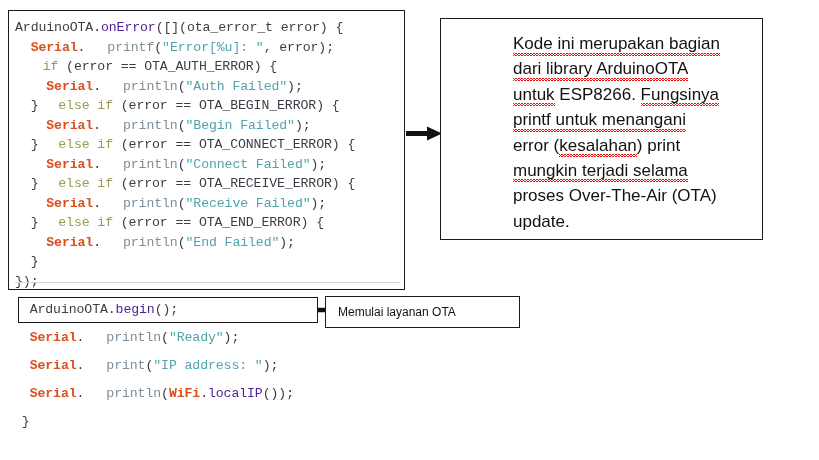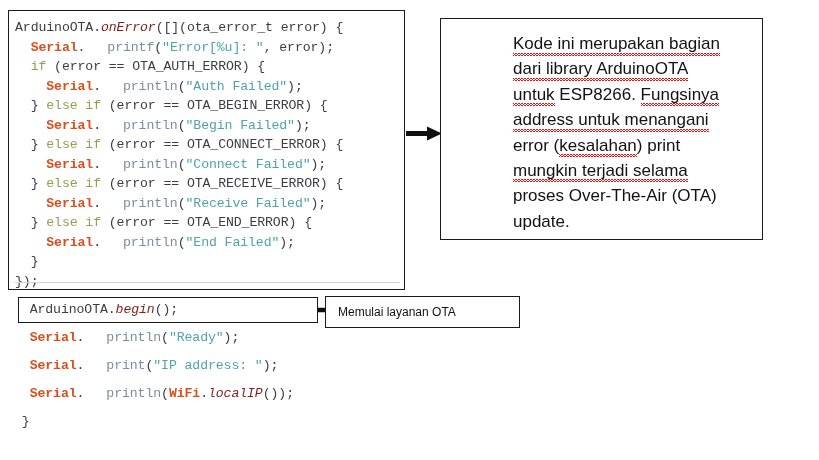--- a/index.html
+++ b/index.html
@@ -22,23 +22,23 @@
     line-height: 19.5px;
     white-space: pre;
     letter-spacing: -0.1px;
   }
   .code .ln { display: block; height: 19.5px; }
 
   
   .t-plain   { color: #3c3c46; text-align: center; }
   .t-obj     { color: #d9501e; font-weight: bold; }
   .t-method  { color: #7d8e9b; margin-left: 22px; }
-  .t-fn      { color: #7f1d1d; font-style: italic; }
+  .t-fn      { color: #4c1d95; }
   .t-str     { color: #4fa3ad; }
-  .t-kw      { color: #9a9a52; }
+  .t-kw      { color: #9a9a52; margin-left: 12px; }
   .t-punct   { color: #3c3c46; }
 
   
   #top-code-block {
     position: absolute;
     left: 8px;
     top: 10px;
     width: 397px;
     height: 280px;
     border: 1.4px solid #1a1a1a;
@@ -167,21 +167,21 @@
 <svg id="arrow-to-note" viewBox="0 0 36 15">
   <line x1="0" y1="7.5" x2="24" y2="7.5" stroke="#111111" stroke-width="5"></line>
   <polygon points="21,0.5 36,7.5 21,14.5" fill="#111111"></polygon>
 </svg>
 
 <div id="note-box">
   <div id="note-text">
       <span class="nl"><span class="sq">Kode ini merupakan bagian</span></span>
       <span class="nl"><span class="sq">dari library ArduinoOTA</span></span>
       <span class="nl"><span class="sq">untuk</span><span> ESP8266. </span><span class="sq">Fungsinya</span></span>
-      <span class="nl"><span class="sq">address untuk menangani</span></span>
+      <span class="nl"><span class="sq">printf untuk menangani</span></span>
       <span class="nl"><span>error (</span><span class="sq">kesalahan</span><span>) print</span></span>
       <span class="nl"><span class="sq">mungkin terjadi selama</span></span>
       <span class="nl"><span>proses Over-The-Air (OTA)</span></span>
       <span class="nl"><span>update.</span></span>
     </div>
 </div>
 
 <div id="bottom-code">
   <div class="code" id="bottom-code-lines"><span class="ln"><span class="t-plain">  </span><span class="t-plain">ArduinoOTA</span><span class="t-punct">.</span><span class="t-fn">begin</span><span class="t-plain">();</span></span><span class="ln"><span class="t-plain">  </span><span class="t-obj">Serial</span><span class="t-punct">.</span><span class="t-method">println</span><span class="t-punct">(</span><span class="t-str">"Ready"</span><span class="t-plain">);</span></span><span class="ln"><span class="t-plain">  </span><span class="t-obj">Serial</span><span class="t-punct">.</span><span class="t-method">print</span><span class="t-punct">(</span><span class="t-str">"IP address: "</span><span class="t-plain">);</span></span><span class="ln"><span class="t-plain">  </span><span class="t-obj">Serial</span><span class="t-punct">.</span><span class="t-method">println</span><span class="t-punct">(</span><span class="t-obj">WiFi</span><span class="t-punct">.</span><span class="t-fn">localIP</span><span class="t-plain">());</span></span><span class="ln"><span class="t-plain"> }</span></span></div>
 </div>

